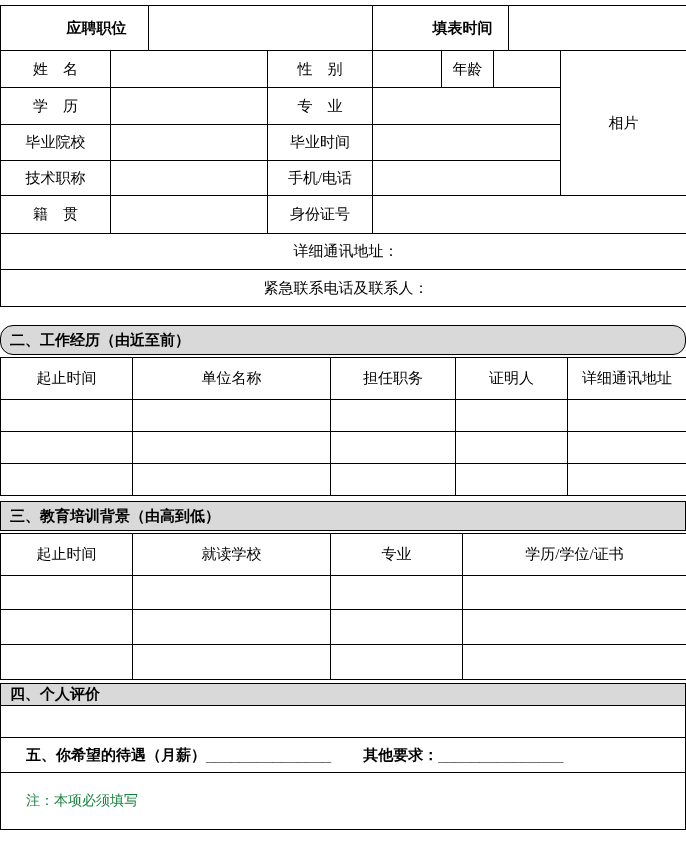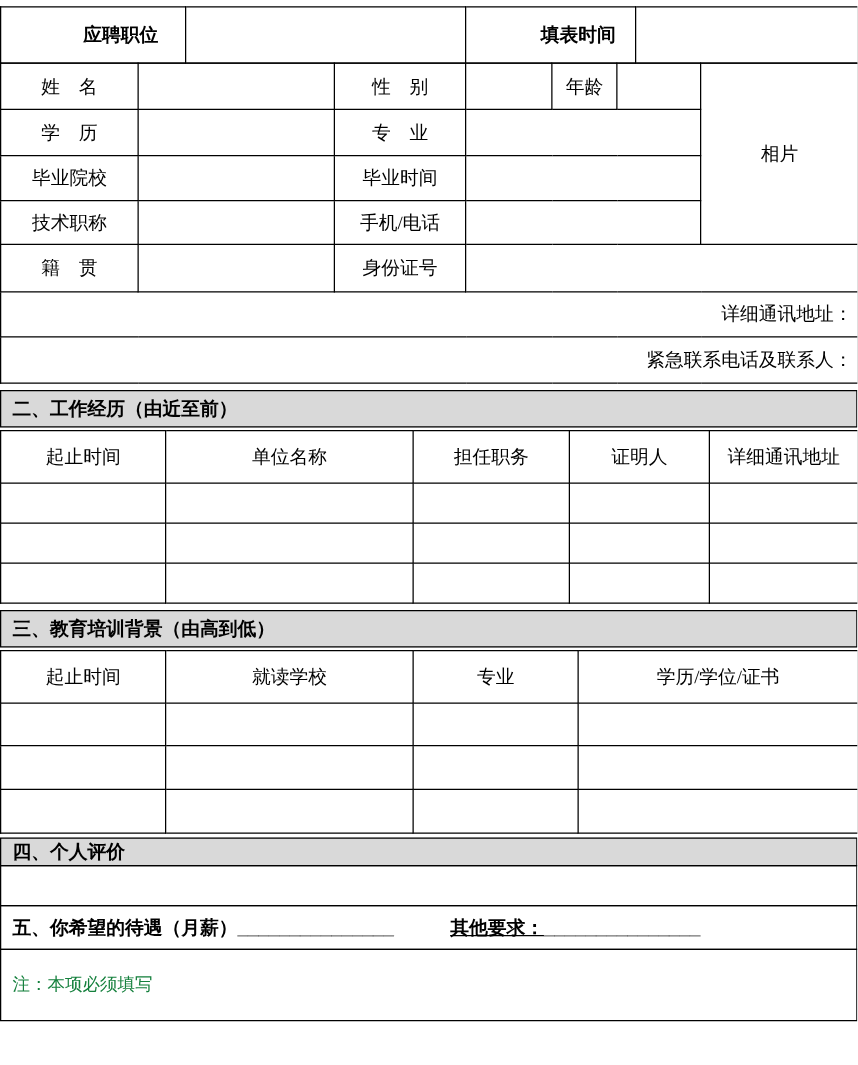--- a/index.html
+++ b/index.html
@@ -18,67 +18,67 @@
   td {
     border:1px solid #000;
     padding:0 4px;
     font-size:15px;
     vertical-align:middle;
     overflow:hidden;
     white-space:nowrap;
     box-sizing:border-box;
   }
   td.c { text-align:center; }
-  td.l { text-align:right; padding-left:9px; }
+  td.l { text-align:center; padding-left:9px; }
   .bold { font-weight:bold;padding-left:48px; }
   .bar {
     box-sizing:border-box;
     width:686px;
     background:#d9d9d9;
     border:1px solid #000;
     display:flex; align-items:center;
     padding-left:9px;
     font-family:"Liberation Sans","DejaVu Sans",sans-serif;
     font-weight:bold;
     font-size:15px;
   }
   .bar1 { height:33px; margin-top:5px; }
-  .bar2 { height:30px; margin-top:5px; }
+  .bar2 { height:30px; margin-top:18px;border-radius:13px; }
   .bar3 { height:30px; margin-top:5px; }
   .bar4 { height:23px; margin-top:3px; }
   .t-top { }
   .t-top td { height:45px; }
   .t-info { margin-top:-1px; }
   .t-work { margin-top:2px; }
   .t-edu  { margin-top:2px; }
   tr.h37 td { height:37px; }
   tr.h36 td { height:36px; }
   tr.h35 td { height:35px; }
   tr.h38 td { height:38px; }
   tr.h42 td { height:42px;margin-top:47px; }
   tr.h32 td { height:32px; }
   tr.h34 td { height:34px; }
   .row {
     box-sizing:border-box;
     width:686px;
     border:1px solid #000;
     margin-top:-1px;
     display:flex; align-items:center;
-    padding-left:9px;
+    padding-left:25px;
   }
   .eval-row { height:33px; }
   .wish-row {
     height:36px;
     font-family:"Liberation Sans","DejaVu Sans",sans-serif;
     font-weight:bold;
     font-size:15px;
   }
   .note-row { height:58px; font-size:14px; color:#15803d; }
   .blank-line { letter-spacing:0; }
-  .other-label { margin-left:45px;text-decoration:underline; }
+  .other-label { margin-left:32px; }
   .photo-cell { text-align:center; }
 </style>
 </head>
 <body>
 
 <div class="page">
 
   <table class="t-top">
     <colgroup>
         <col style="width:148px">

